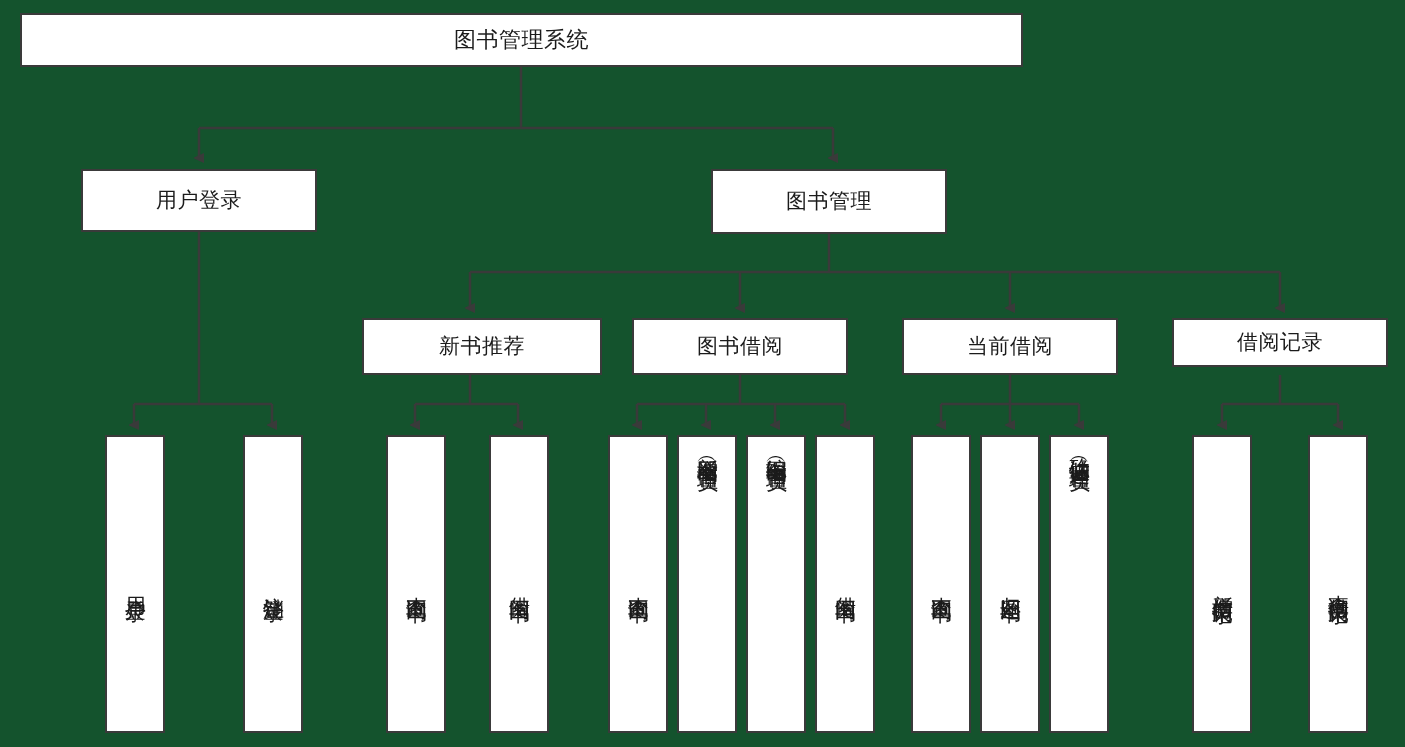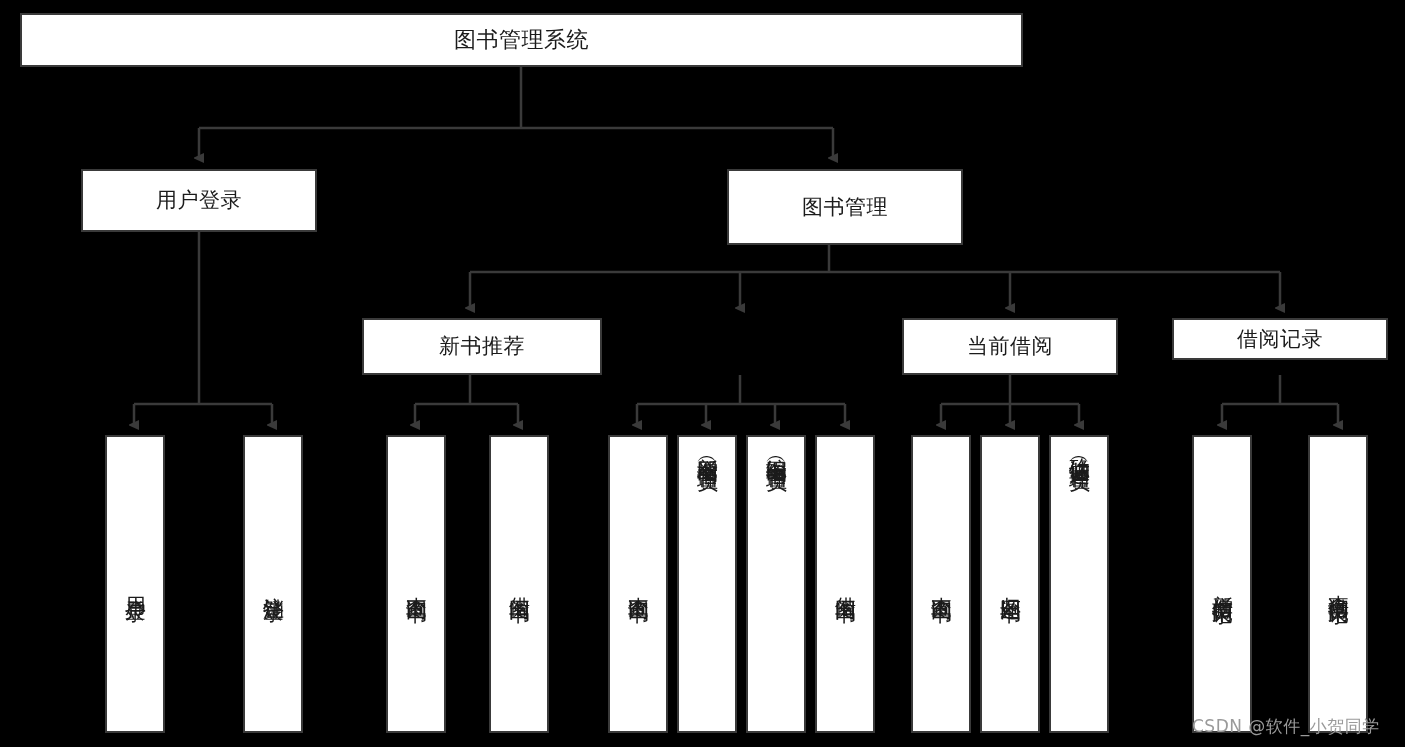--- a/index.html
+++ b/index.html
@@ -5,21 +5,21 @@
 <style>
   html,body{margin:0;padding:0;background:#ffffff;}
   body{
     font-family:"DejaVu Sans","Liberation Sans",sans-serif;
     color:#1b1b1b;
   }
   #canvas{
     position:relative;
     width:1405px;
     height:747px;
-    background:#000000;
+    background:#14532d;
     overflow:hidden;
   }
   #edges{
     position:absolute;
     left:0;top:0;
     width:1405px;height:747px;
     pointer-events:none;
   }
   .node{
     position:absolute;
@@ -122,31 +122,34 @@
     </g>
   </svg>
 
   <div class="node root" style="left:20px; top:13px; width:1003px; height:54px;">
     <span class="label">图书管理系统</span>
   </div>
 
   <div class="node" style="left:81px; top:169px; width:236px; height:63px;">
     <span class="label">用户登录</span>
   </div>
-  <div class="node" style="left:711px; top:169px; width:236px; height:76px;margin-left:16px;">
+  <div class="node" style="left:711px; top:169px; width:236px; height:65px;">
     <span class="label">图书管理</span>
   </div>
 
   <div class="node" style="left:362px; top:318px; width:240px; height:57px;">
     <span class="label">新书推荐</span>
   </div>
+  <div class="node" style="left:632px; top:318px; width:216px; height:57px;">
+    <span class="label">图书借阅</span>
+  </div>
   <div class="node" style="left:902px; top:318px; width:216px; height:57px;text-align:right;">
     <span class="label">当前借阅</span>
   </div>
-  <div class="node" style="left:1172px; top:318px; width:216px; height:42px;">
+  <div class="node" style="left:1172px; top:318px; width:216px; height:49px;">
     <span class="label">借阅记录</span>
   </div>
 
   <div class="node leaf centered" style="left:105px; top:435px; width:60px; height:298px;">
     <span class="label">用户登录</span>
   </div>
   <div class="node leaf centered" style="left:243px; top:435px; width:60px; height:298px;">
     <span class="label">注销登录</span>
   </div>
 
@@ -180,15 +183,14 @@
     <span class="label">确认归还（管理员）</span>
   </div>
 
   <div class="node leaf centered" style="left:1192px; top:435px; width:60px; height:298px;">
     <span class="label">新增借阅记录</span>
   </div>
   <div class="node leaf centered" style="left:1308px; top:435px; width:60px; height:298px;">
     <span class="label">查询借阅记录</span>
   </div>
 
-  <div class="watermark" style="left:1192px; top:715px;">CSDN @软件_小贺同学</div>
 
 </div>
 
 </body></html>

